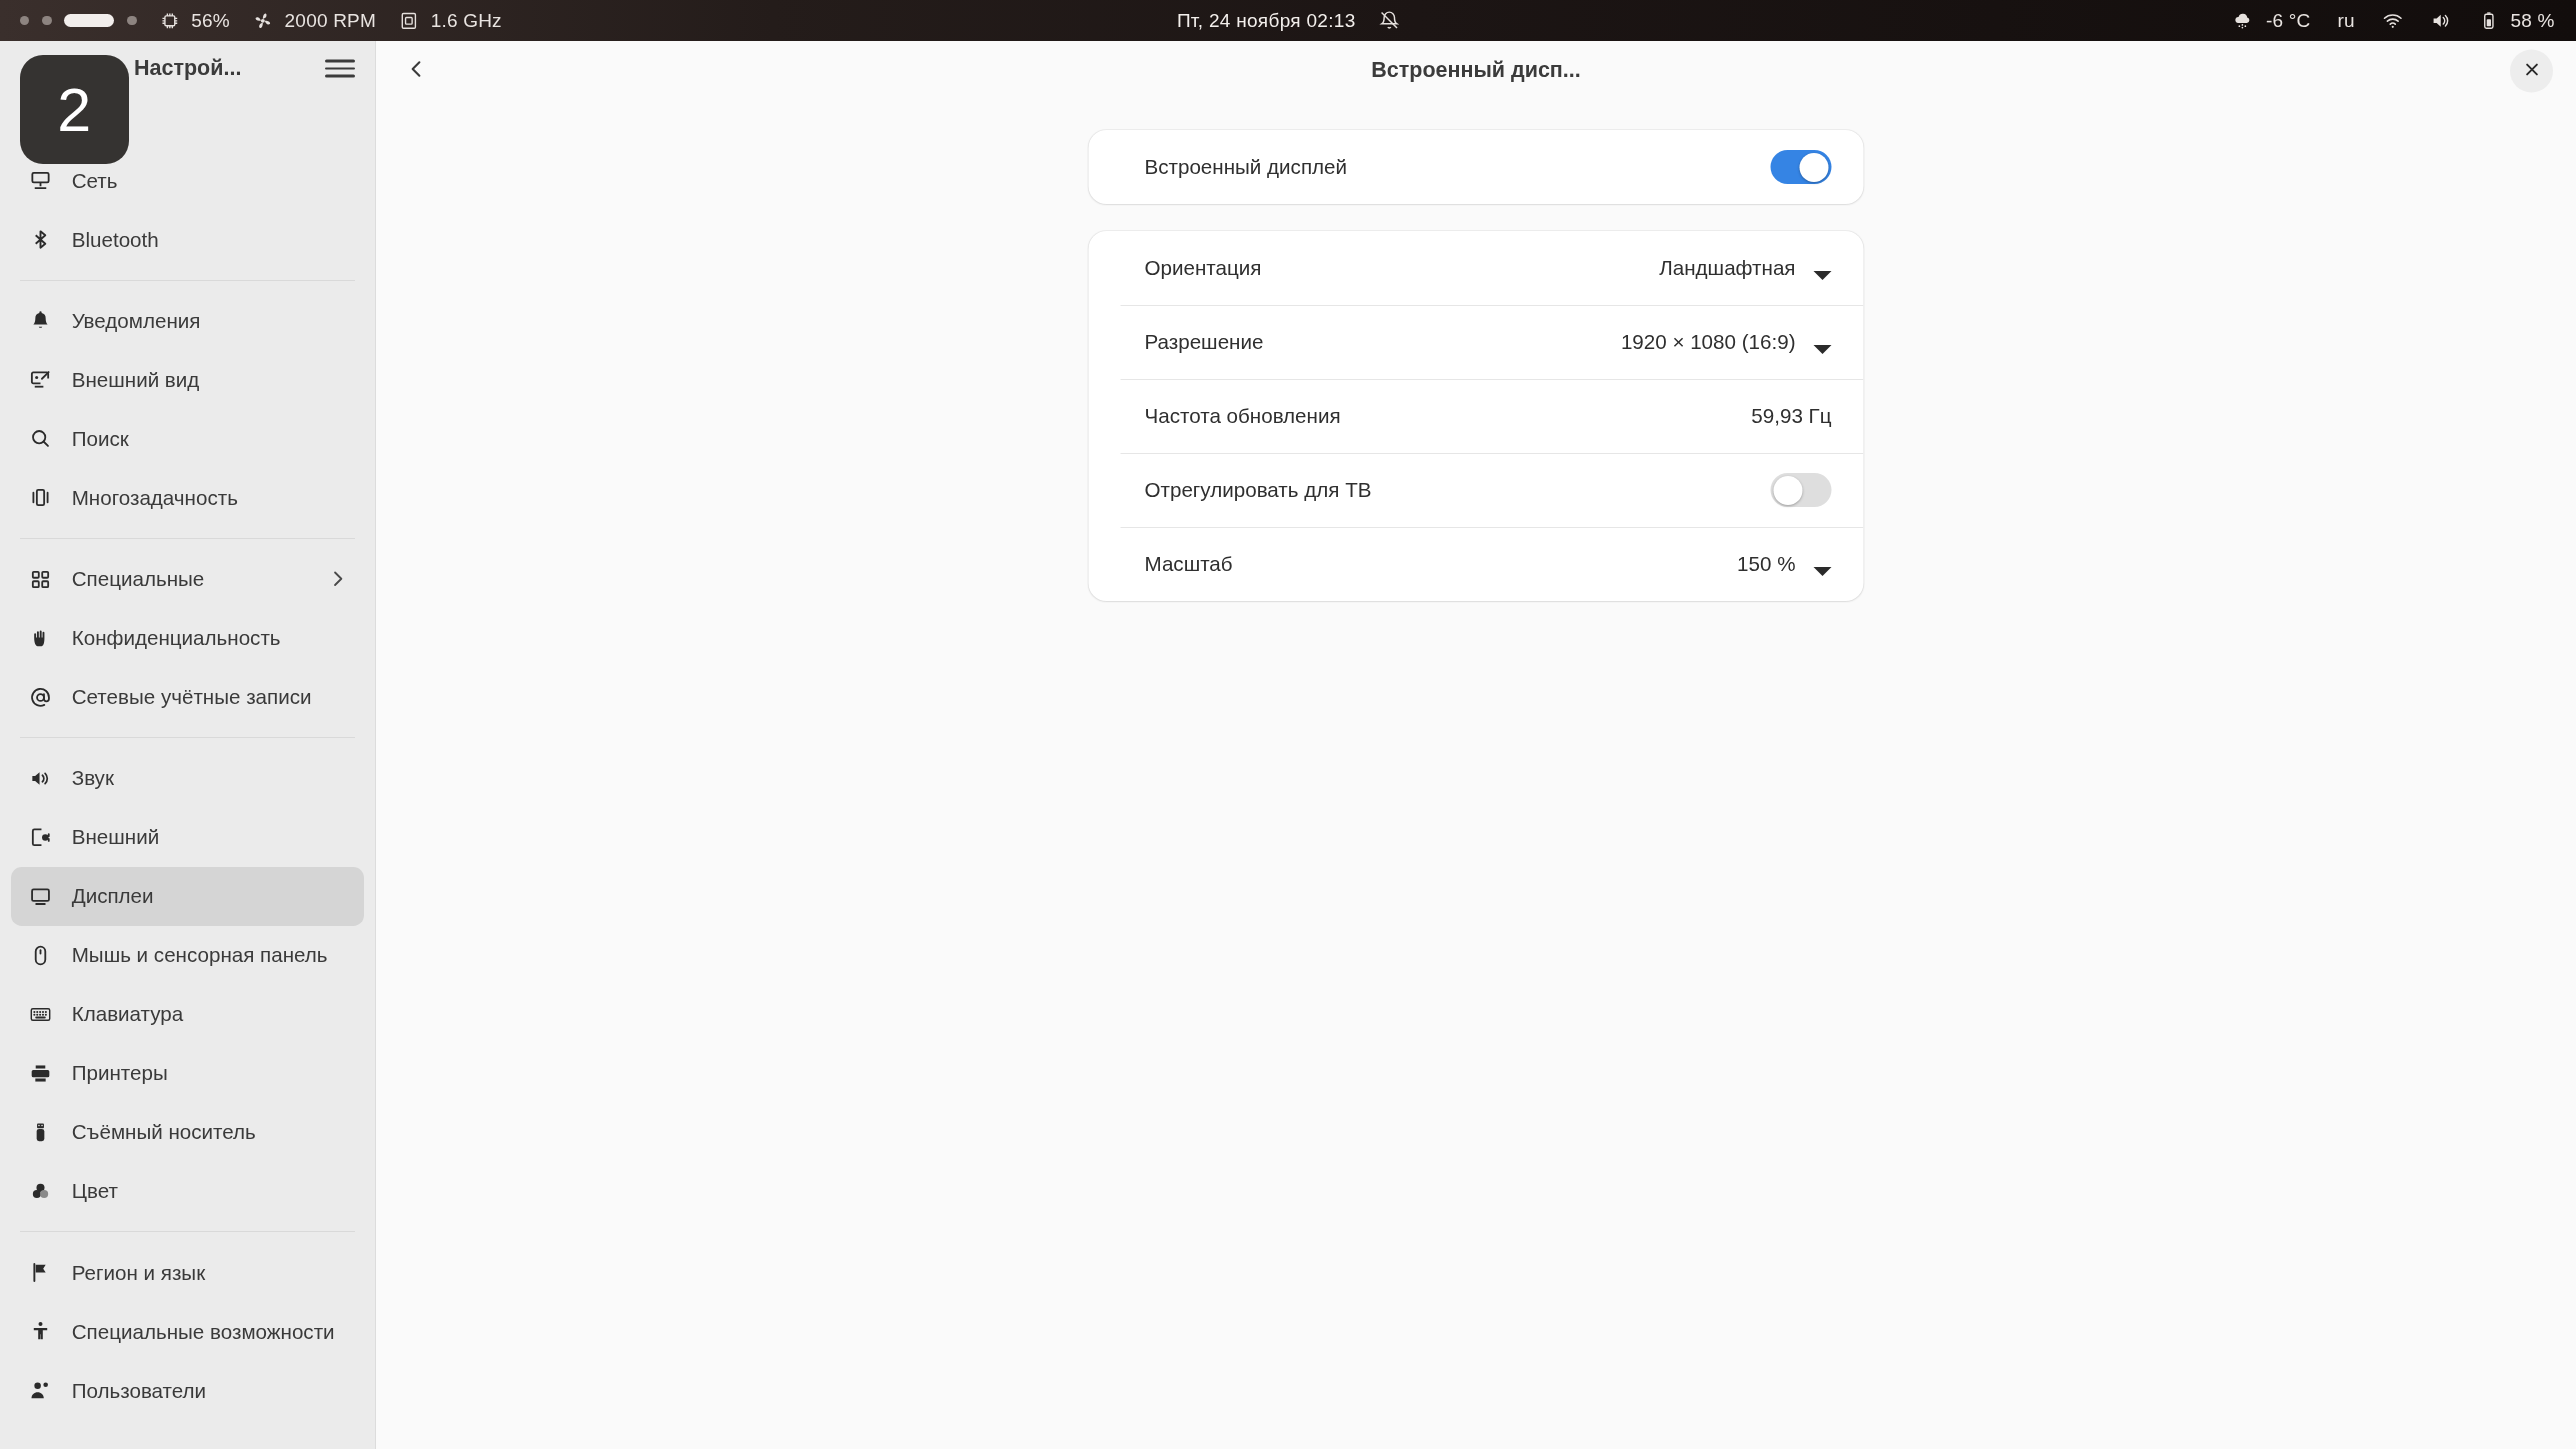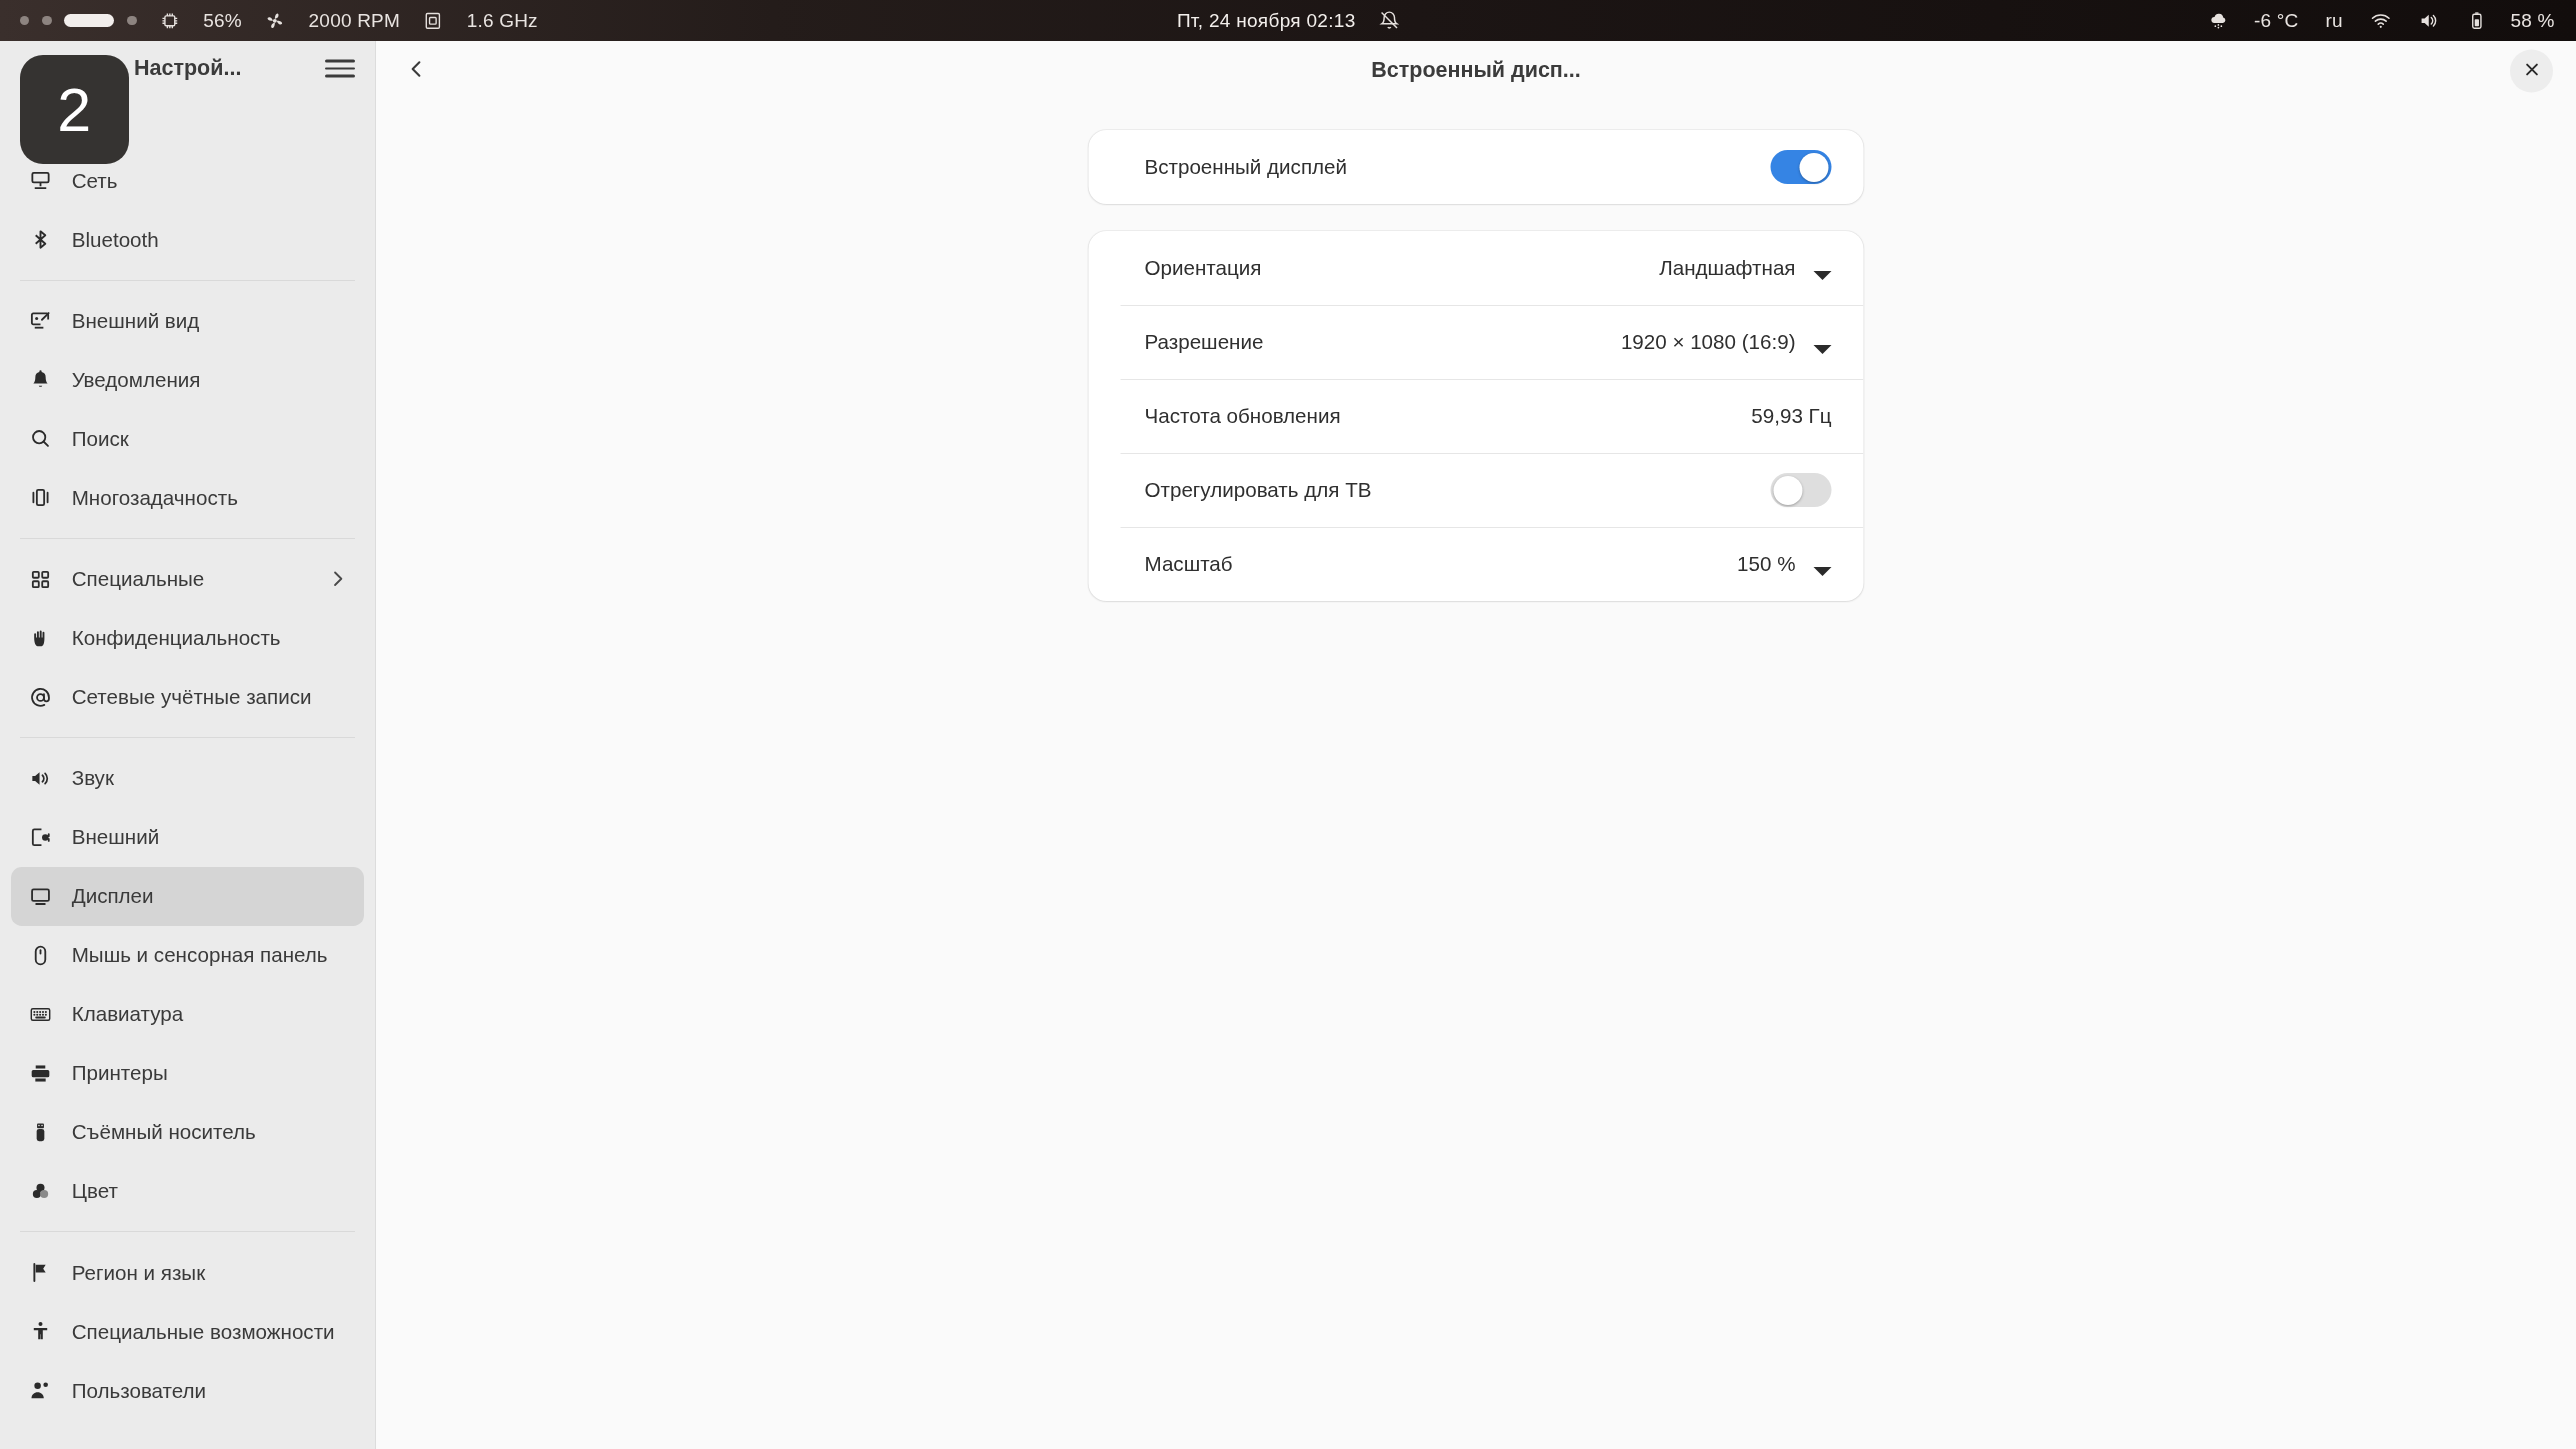--- a/index.html
+++ b/index.html
@@ -14,21 +14,21 @@
   #topbar{
     position:absolute; left:0; top:0; width:2576px; height:41px;
     background:linear-gradient(90deg,#3a2f2c 0%, #241c1a 30%, #1c1514 55%, #120d0c 100%);
     display:flex; align-items:center; color:#ffffff;
     font-size:19px; letter-spacing:0.2px;
   }
   #tb-left{ display:flex; align-items:center; gap:23px; padding-left:19.7px; }
   .ws-dots{ display:flex; align-items:center; gap:12.5px; }
   .ws-dot{ width:9.8px; height:9.8px; border-radius:50%; background:#8d8480; }
   .ws-pill{ width:50px; height:13.4px; border-radius:7.2px; background:#f2eeec; }
-  .tb-group{ display:flex; align-items:center; gap:24px; }
+  .tb-group{ display:flex; align-items:center; gap:12px; }
   .tb-val{ color:#e9e4e1; font-size:19px; }
   .tb-ico{ display:inline-flex; align-items:center; justify-content:center; }
   #tb-center{
     position:absolute; left:0; right:0; top:0; height:41px;
     display:flex; align-items:center; justify-content:center; gap:23px;
     pointer-events:none;
   }
   #tb-center > *{ pointer-events:auto; }
   #tb-clock{ font-size:19px; color:#f3efec; letter-spacing:0.3px; }
   #tb-right{
@@ -270,37 +270,37 @@
             <path d="M7 7.5l10 9-5 4V3.5l5 4-10 9"></path>
           </svg>
         </span>
         <span class="sb-label">Bluetooth</span>
       </div>
 
       <div class="sb-sep"></div>
 
       <div class="sb-item">
         <span class="sb-ico">
+          <svg width="23" height="23" viewBox="0 0 24 24" fill="#2b2b2b">
+            <path d="M12 2.4a1.2 1.2 0 0 1 1.2 1.2v.6A5.6 5.6 0 0 1 17.4 9.7c0 5 1.9 6.4 1.9 6.4H4.7s1.9-1.4 1.9-6.4a5.6 5.6 0 0 1 4.2-5.5v-.6A1.2 1.2 0 0 1 12 2.4z"></path>
+            <path d="M10.2 18.4a1.9 1.9 0 0 0 3.6 0z"></path>
+          </svg>
+        </span>
+        <span class="sb-label">Уведомления</span>
+      </div>
+      <div class="sb-item">
+        <span class="sb-ico">
           <svg width="23" height="23" viewBox="0 0 24 24" fill="none" stroke="#2b2b2b" stroke-width="1.9">
             <path d="M20 11v-5a1.4 1.4 0 0 0-1.4-1.4H4.4A1.4 1.4 0 0 0 3 6v8.6A1.4 1.4 0 0 0 4.4 16H12"></path>
             <path d="M6 19.5h9"></path>
               <path d="M20.5 4.2l-7 7" stroke-linecap="round"></path>
             <circle cx="8" cy="10" r="1.6" fill="#2b2b2b" stroke="none"></circle>
           </svg>
         </span>
         <span class="sb-label">Внешний вид</span>
-      </div>
-      <div class="sb-item">
-        <span class="sb-ico">
-          <svg width="23" height="23" viewBox="0 0 24 24" fill="#2b2b2b">
-            <path d="M12 2.4a1.2 1.2 0 0 1 1.2 1.2v.6A5.6 5.6 0 0 1 17.4 9.7c0 5 1.9 6.4 1.9 6.4H4.7s1.9-1.4 1.9-6.4a5.6 5.6 0 0 1 4.2-5.5v-.6A1.2 1.2 0 0 1 12 2.4z"></path>
-            <path d="M10.2 18.4a1.9 1.9 0 0 0 3.6 0z"></path>
-          </svg>
-        </span>
-        <span class="sb-label">Уведомления</span>
       </div>
       <div class="sb-item">
         <span class="sb-ico">
           <svg width="23" height="23" viewBox="0 0 24 24" fill="none" stroke="#2b2b2b" stroke-width="1.9" stroke-linecap="round">
             <circle cx="10.6" cy="10.6" r="6.4"></circle>
               <path d="M15.4 15.4l4.4 4.4"></path>
           </svg>
         </span>
         <span class="sb-label">Поиск</span>
       </div>

